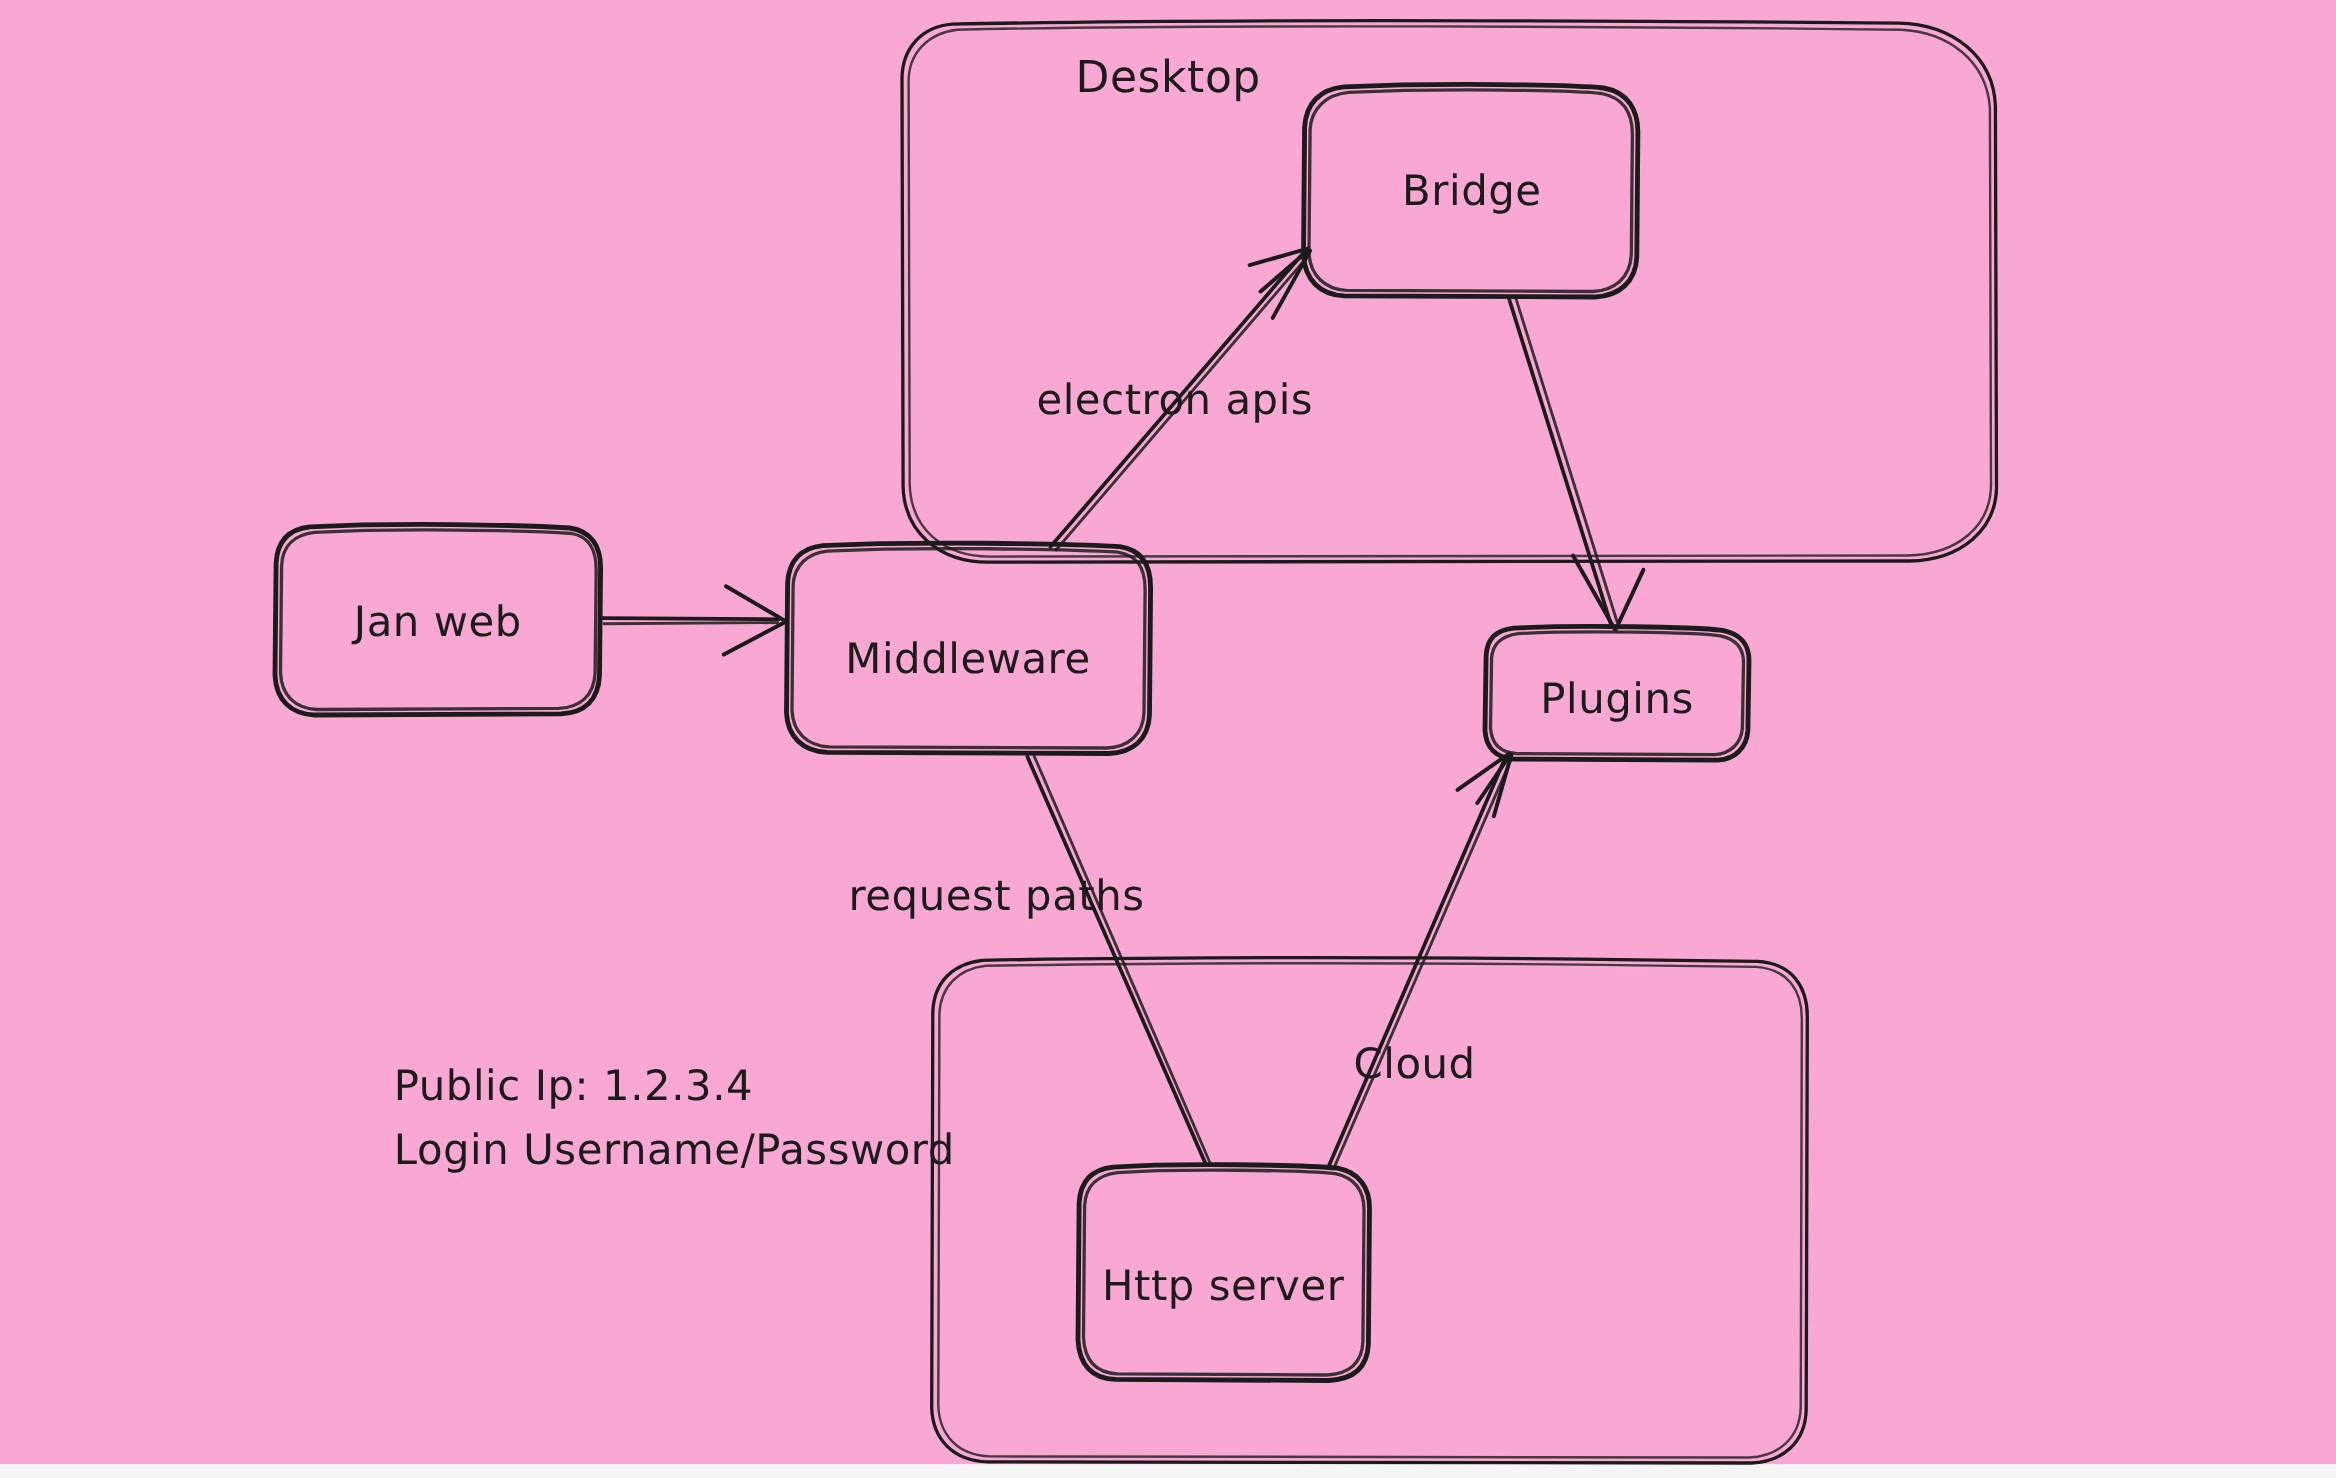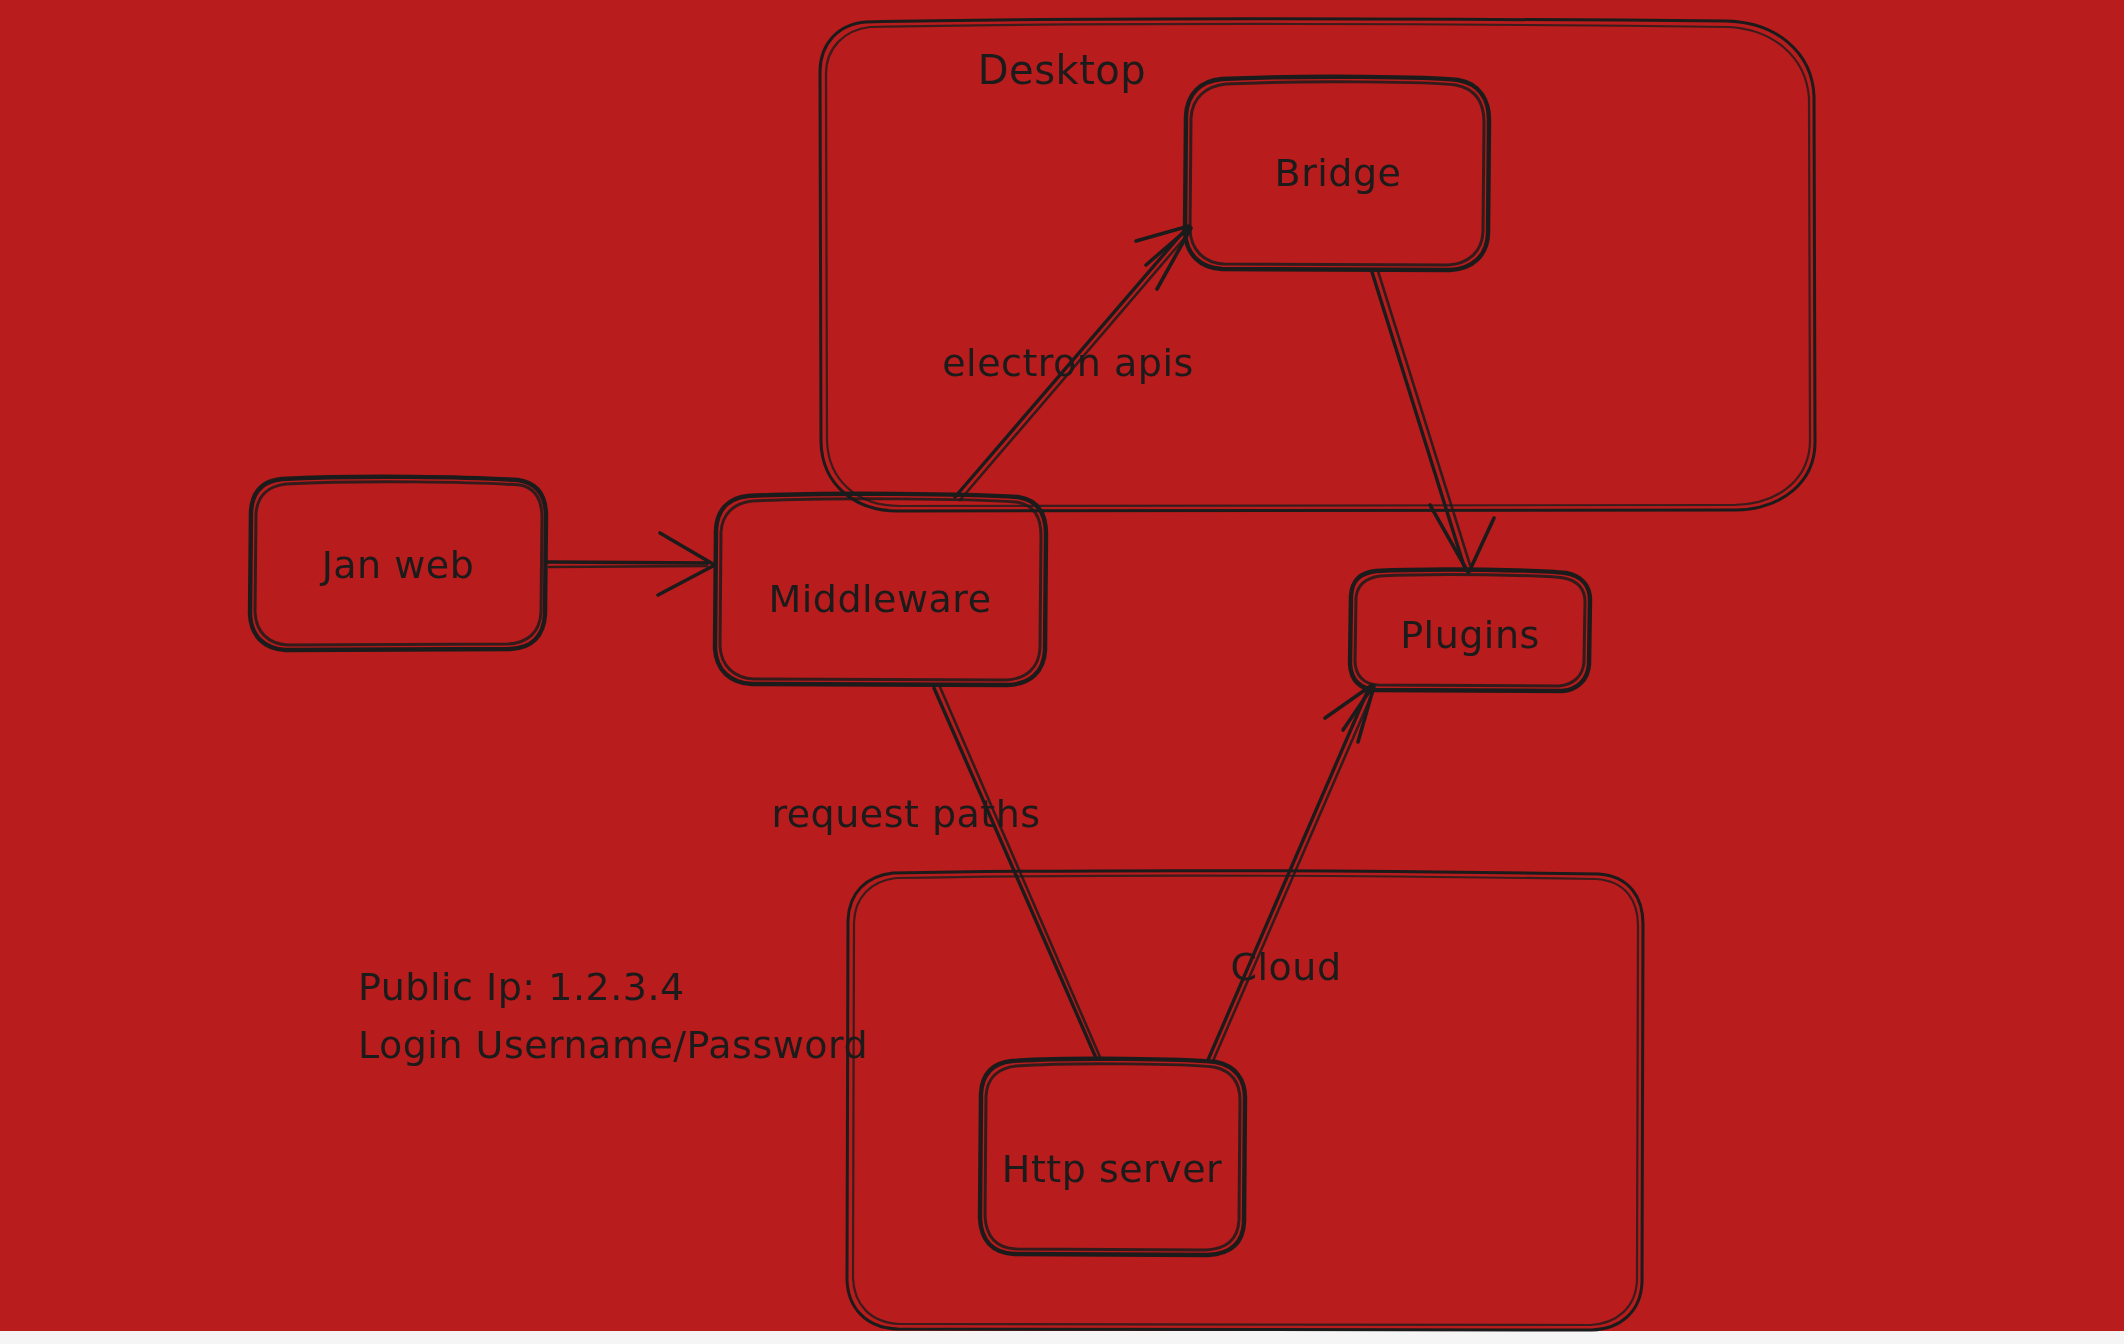--- a/index.html
+++ b/index.html
@@ -11,21 +11,21 @@
   body {
     width: 2124px;
     height: 1344px;
     overflow: hidden;
     font-family: "DejaVu Sans", sans-serif;
   }
   #canvas-root {
     position: relative;
     width: 2124px;
     height: 1344px;
-    background: #b91c1c;
+    background: #f9a8d4;
   }
   #bottom-strip {
     position: absolute;
     left: 0;
     top: 1331px;
     width: 2124px;
     height: 13px;
     background: #f5f5f5;
   }
   #diagram-svg {

